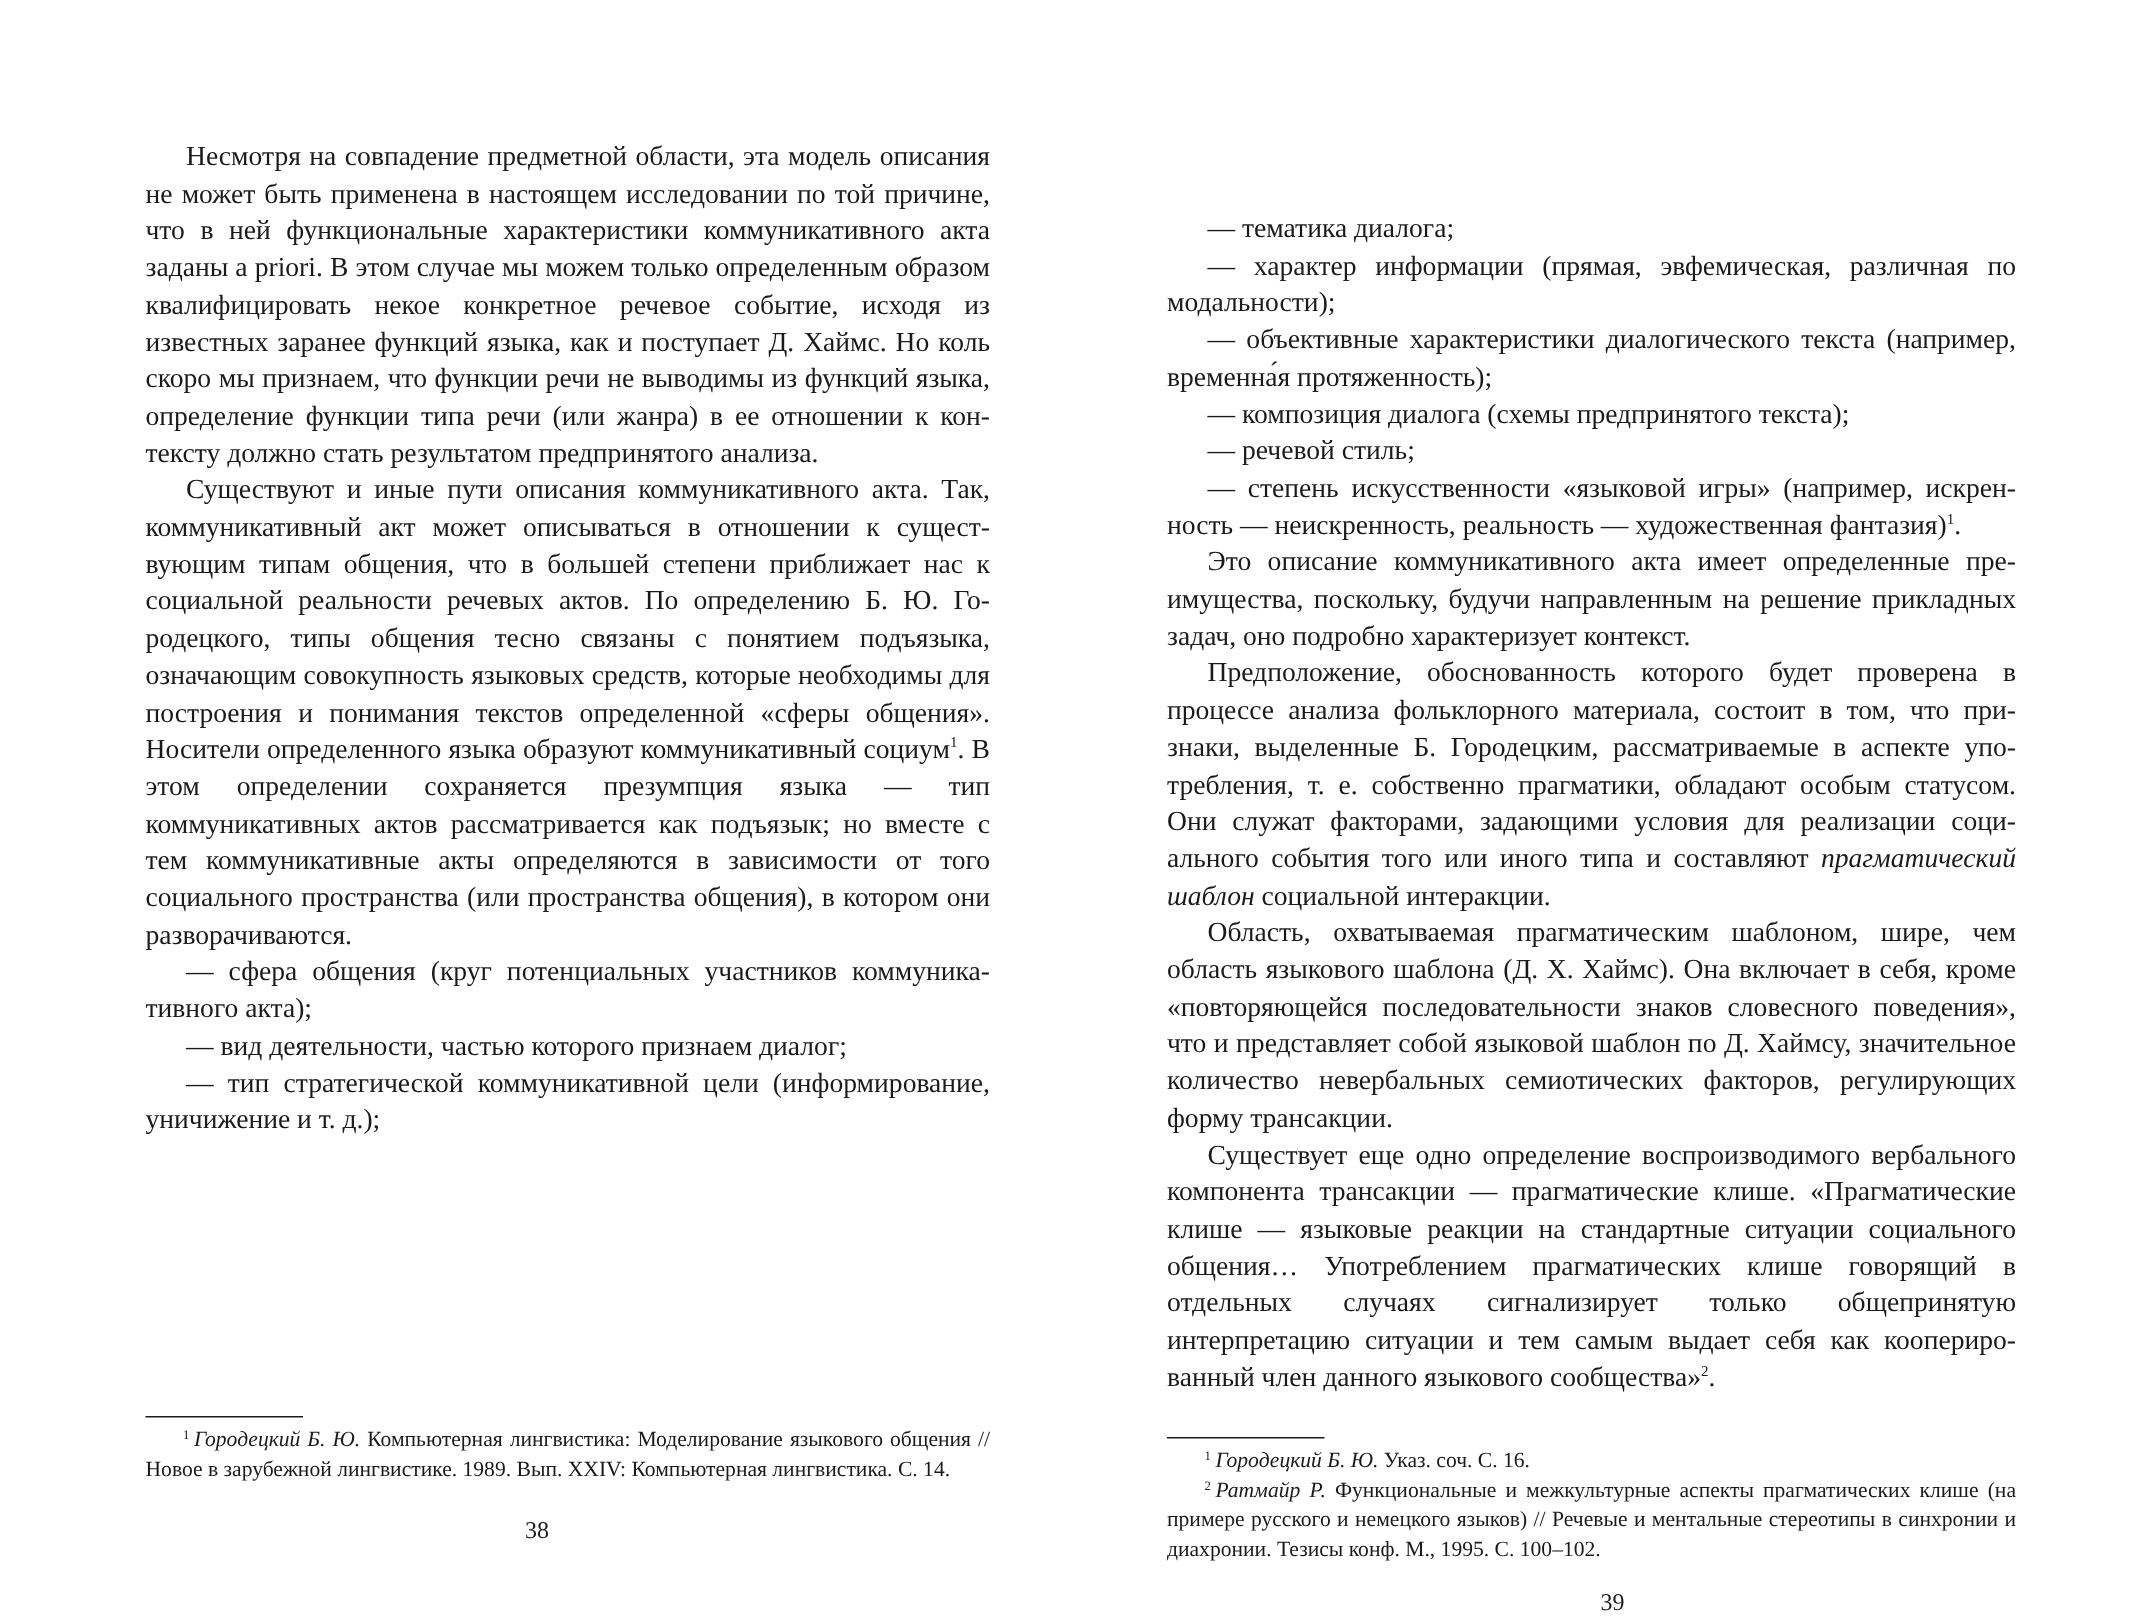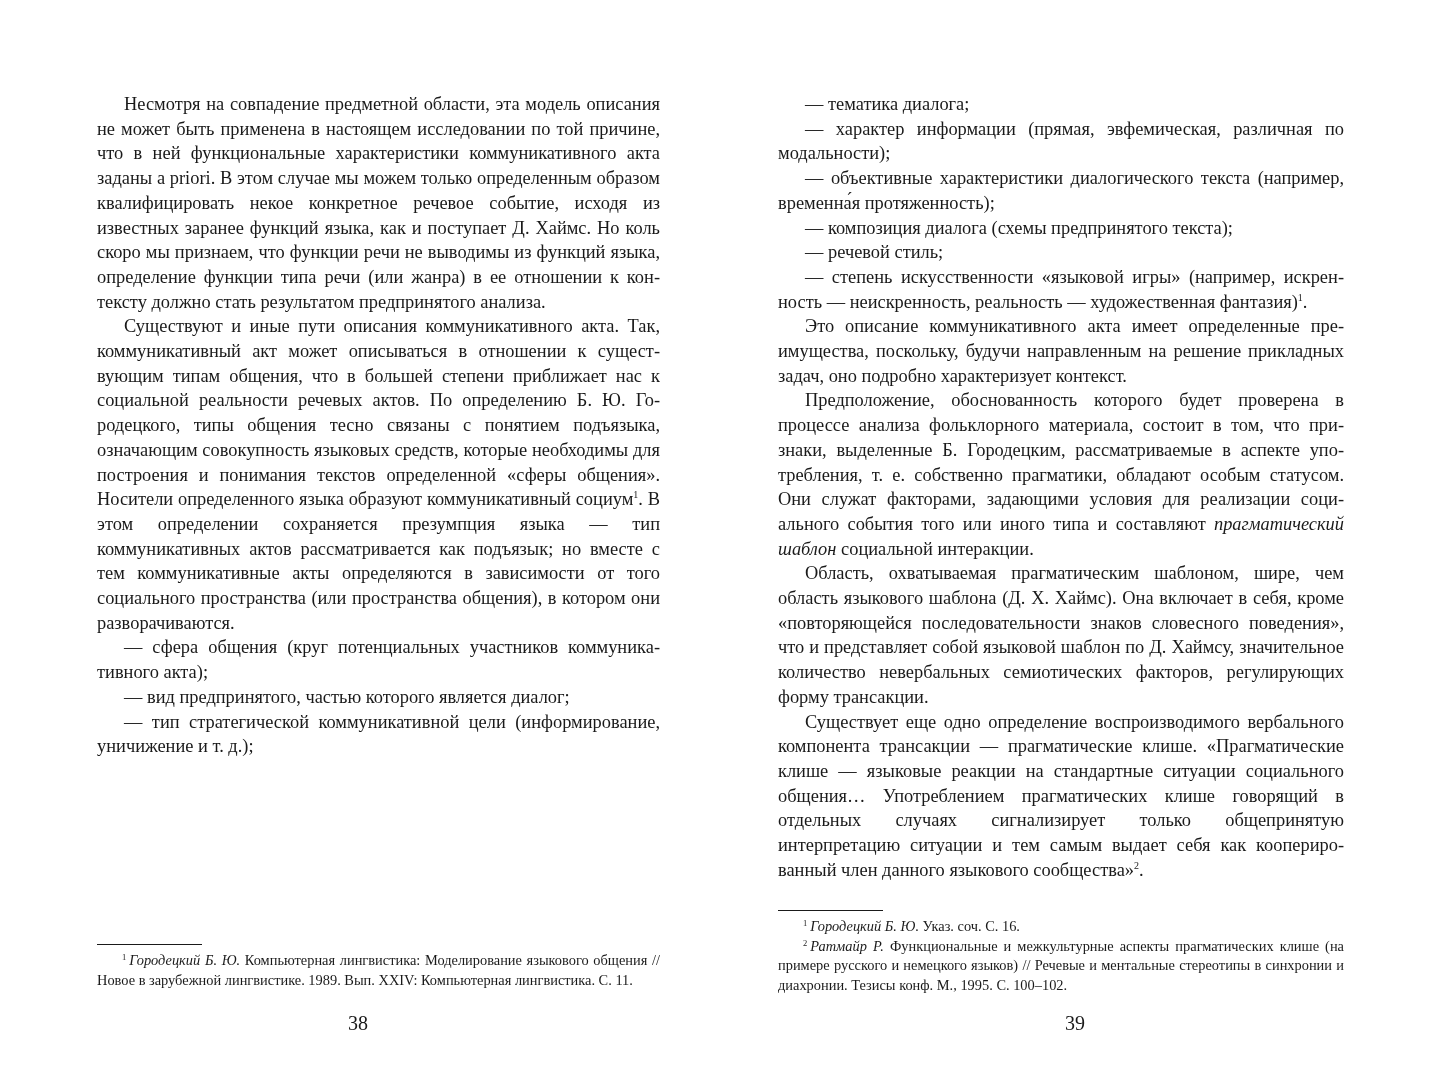--- a/index.html
+++ b/index.html
@@ -15,21 +15,21 @@
     font-family: "Liberation Serif", "DejaVu Serif", serif;
     color: #1a1a1a;
   }
   .page {
     position: absolute;
     top: 0;
     width: 716px;
     height: 788px;
   }
   .page.left { left: 0; }
-  .page.right { left: 717px; }
+  .page.right { left: 717px; margin-top: 48px; }
   .column {
     position: absolute;
     top: 92px;
     width: 563px;
   }
   .page.left .column { left: 97px; }
   .page.right .column { left: 61px; width: 566px; }
   .para {
     margin: 0;
     font-size: 18.4px;
@@ -71,39 +71,39 @@
   .footnote sup {
     font-size: 8.5px;
     vertical-align: 5px;
     margin-right: 3px;
   }
   .page-number {
     position: absolute;
     top: 1012px;
     width: 100%;
     text-align: center;
-    font-size: 20px;
+    font-size: 16px;
   }
 </style>
 </head>
 <body>
 
 <div class="page left">
   <div class="column">
     <p class="para">Несмотря на совпадение предметной области, эта модель описания не может быть применена в настоящем исследовании по той причине, что в ней функциональные характеристики коммуникативного акта заданы a priori. В этом случае мы можем только определенным обра­зом квалифицировать некое конкретное речевое событие, исходя из известных заранее функций языка, как и поступает Д. Хаймс. Но коль скоро мы признаем, что функции речи не выводимы из функций язы­ка, определение функции типа речи (или жанра) в ее отношении к кон­тексту должно стать результатом предпринятого анализа.</p>
     <p class="para"><span>Существуют и иные пути описания коммуникативного акта. Так, коммуникативный акт может описываться в отношении к сущест­вующим типам общения, что в большей степени приближает нас к социальной реальности речевых актов. По определению Б. Ю. Го­родецкого, типы общения тесно связаны с понятием подъязыка, означающим совокупность языковых средств, которые необходимы для построения и понимания текстов определенной «сферы обще­ния». Носители определенного языка образуют коммуникативный социум</span><sup>1</sup><span>. В этом определении сохраняется презумпция языка — тип коммуникативных актов рассматривается как подъязык; но вместе с тем коммуникативные акты определяются в зависимости от того социального пространства (или пространства общения), в котором они разворачиваются.</span></p>
     <p class="list-item">— сфера общения (круг потенциальных участников коммуника­тивного акта);</p>
-    <p class="list-item">— вид предпринятого, частью которого является диалог;</p>
+    <p class="list-item">— вид деятельности, частью которого признаем диалог;</p>
     <p class="list-item">— тип стратегической коммуникативной цели (информирование, уничижение и т. д.);</p>
   </div>
 
   <div class="footnote-rule" style="left:97px; top:944px;"></div>
 
   <div class="footnotes" style="left:97px; top:951px;">
-    <p class="footnote"><sup>1</sup><em>Городецкий Б. Ю.</em><span> Компьютерная лингвистика: Моделирование языкового общения // Новое в зарубежной лингвистике. 1989. Вып. XXIV: Компьютерная лингвистика. С. 11.</span></p>
+    <p class="footnote"><sup>1</sup><em>Городецкий Б. Ю.</em><span> Компьютерная лингвистика: Моделирование языкового общения // Новое в зарубежной лингвистике. 1989. Вып. XXIV: Компьютерная лингвистика. С. 14.</span></p>
   </div>
 
   <div class="page-number">38</div>
 </div>
 
 <div class="page right">
   <div class="column">
     <p class="list-item">— тематика диалога;</p>
     <p class="list-item">— характер информации (прямая, эвфемическая, различная по модальности);</p>
     <p class="list-item">— объективные характеристики диалогического текста (напри­мер, временна́я протяженность);</p>

